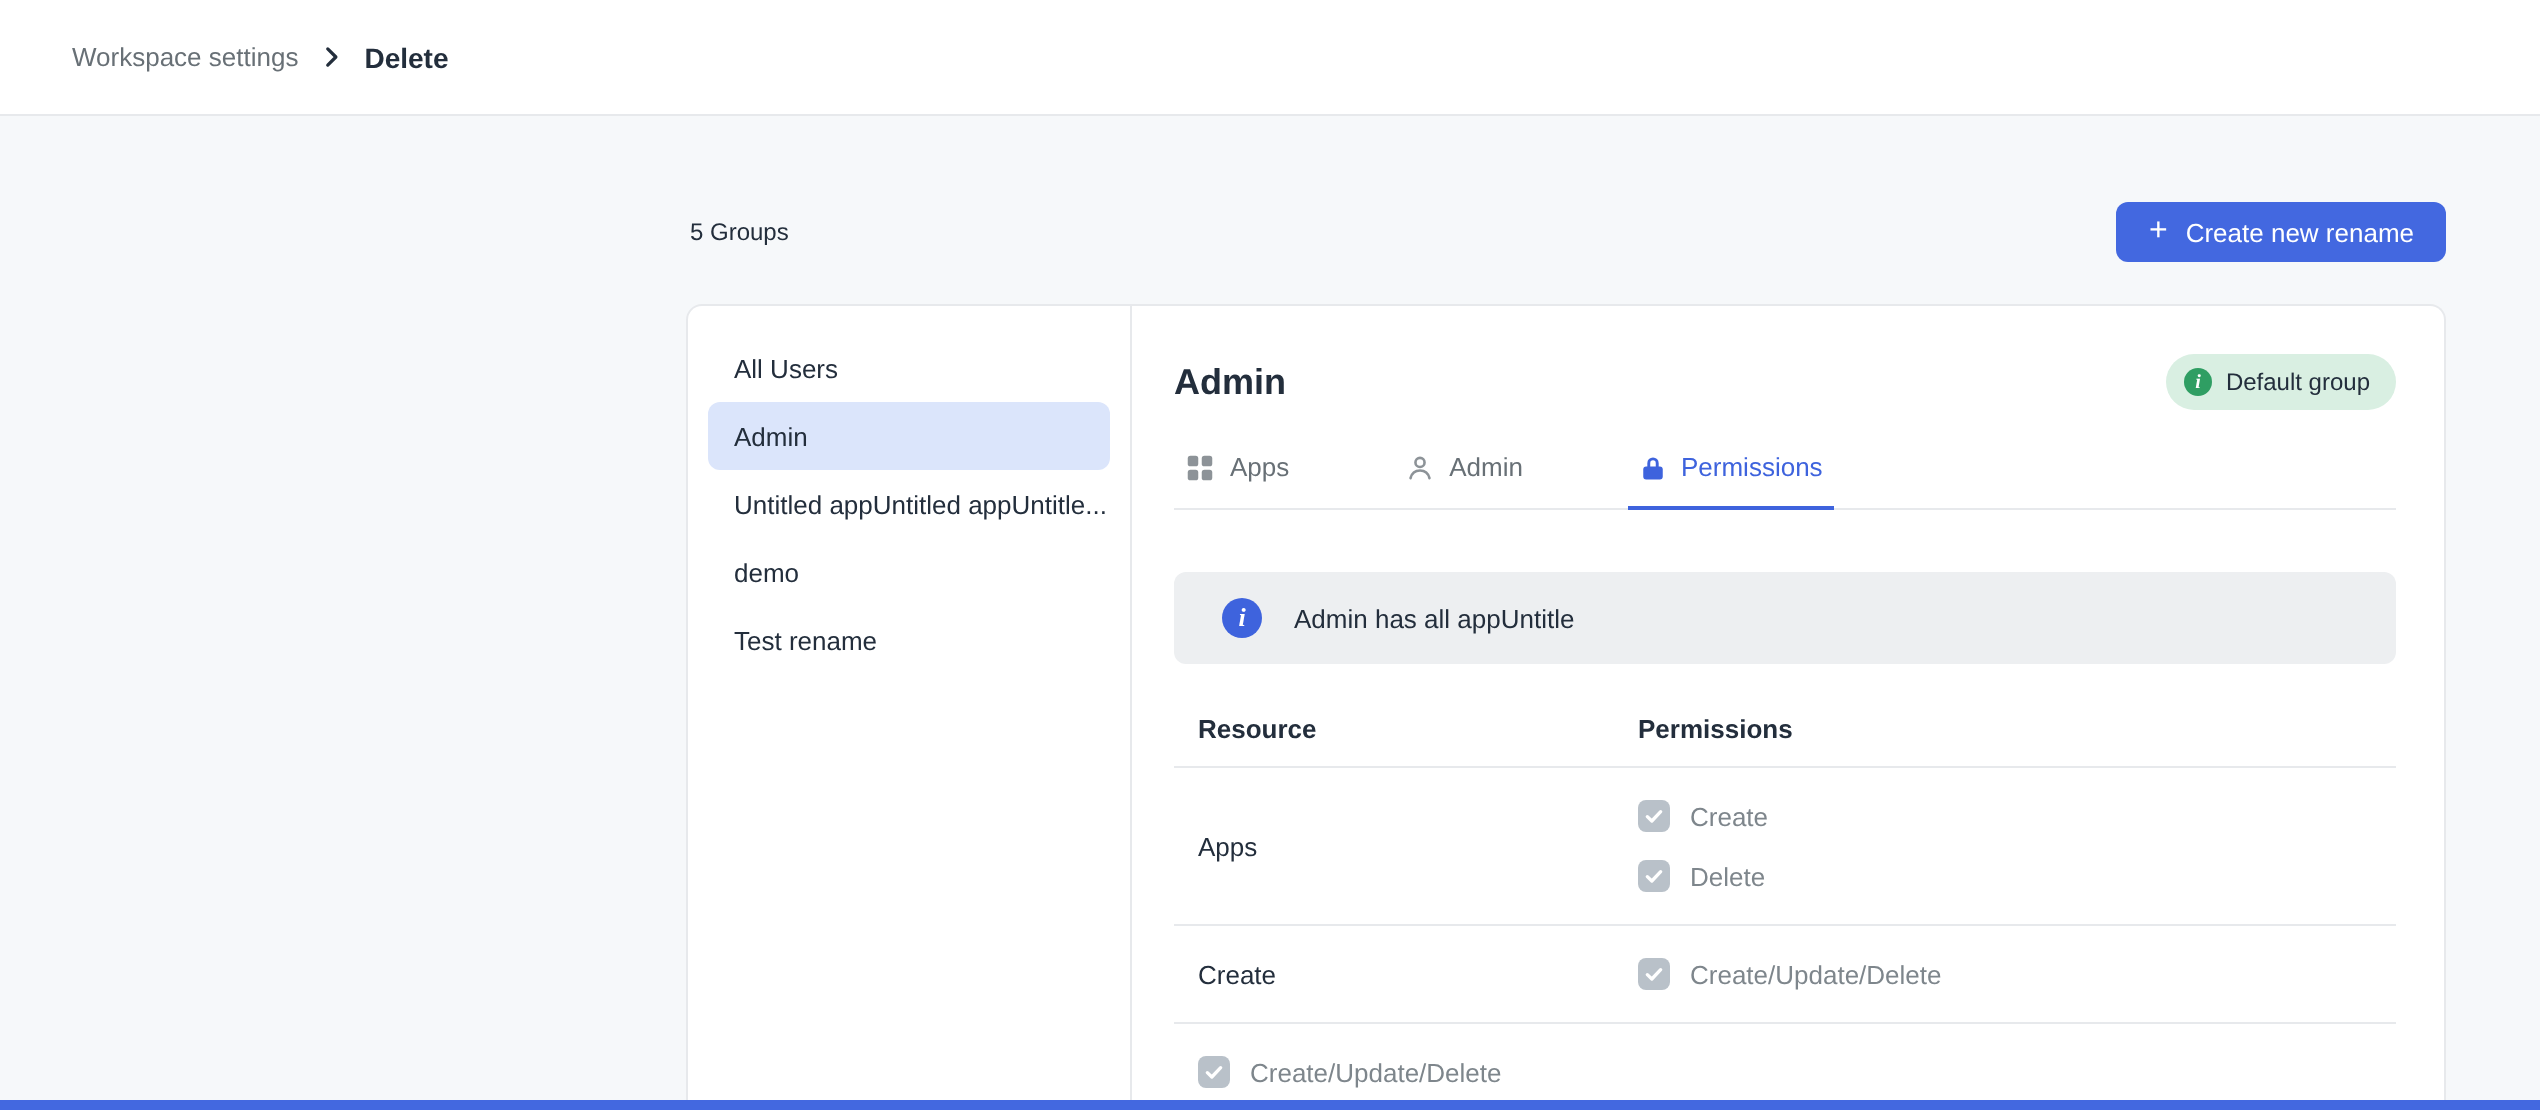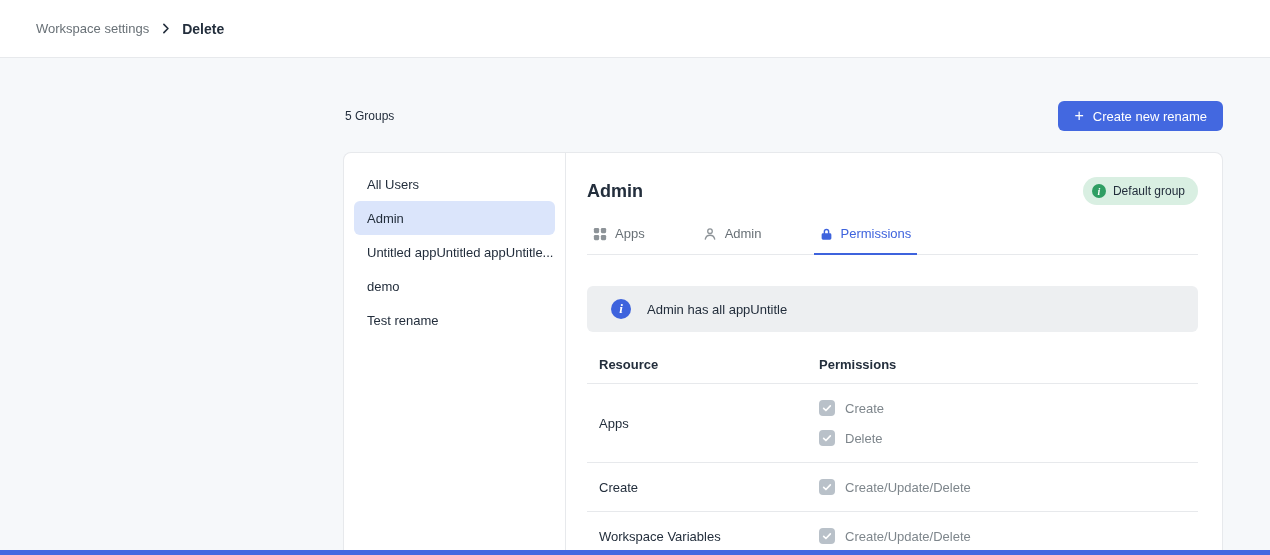--- a/index.html
+++ b/index.html
@@ -236,21 +236,20 @@
                   <span class="cb checked">
                     <svg width="10" height="10" viewBox="0 0 12 12">
                       <path d="M2 6.4 4.7 9 10 3.4" stroke="#fff" stroke-width="2" fill="none" stroke-linecap="round" stroke-linejoin="round"></path>
                     </svg>
                   </span>
                   <span class="perm-label">Create/Update/Delete</span>
                 </div>
               </div>
             </div>
             <div class="trow">
-              <div class="resource">Workspace Variables</div>
               <div class="perm-list">
                 <div class="perm">
                   <span class="cb checked">
                     <svg width="10" height="10" viewBox="0 0 12 12">
                       <path d="M2 6.4 4.7 9 10 3.4" stroke="#fff" stroke-width="2" fill="none" stroke-linecap="round" stroke-linejoin="round"></path>
                     </svg>
                   </span>
                   <span class="perm-label">Create/Update/Delete</span>
                 </div>
               </div>

